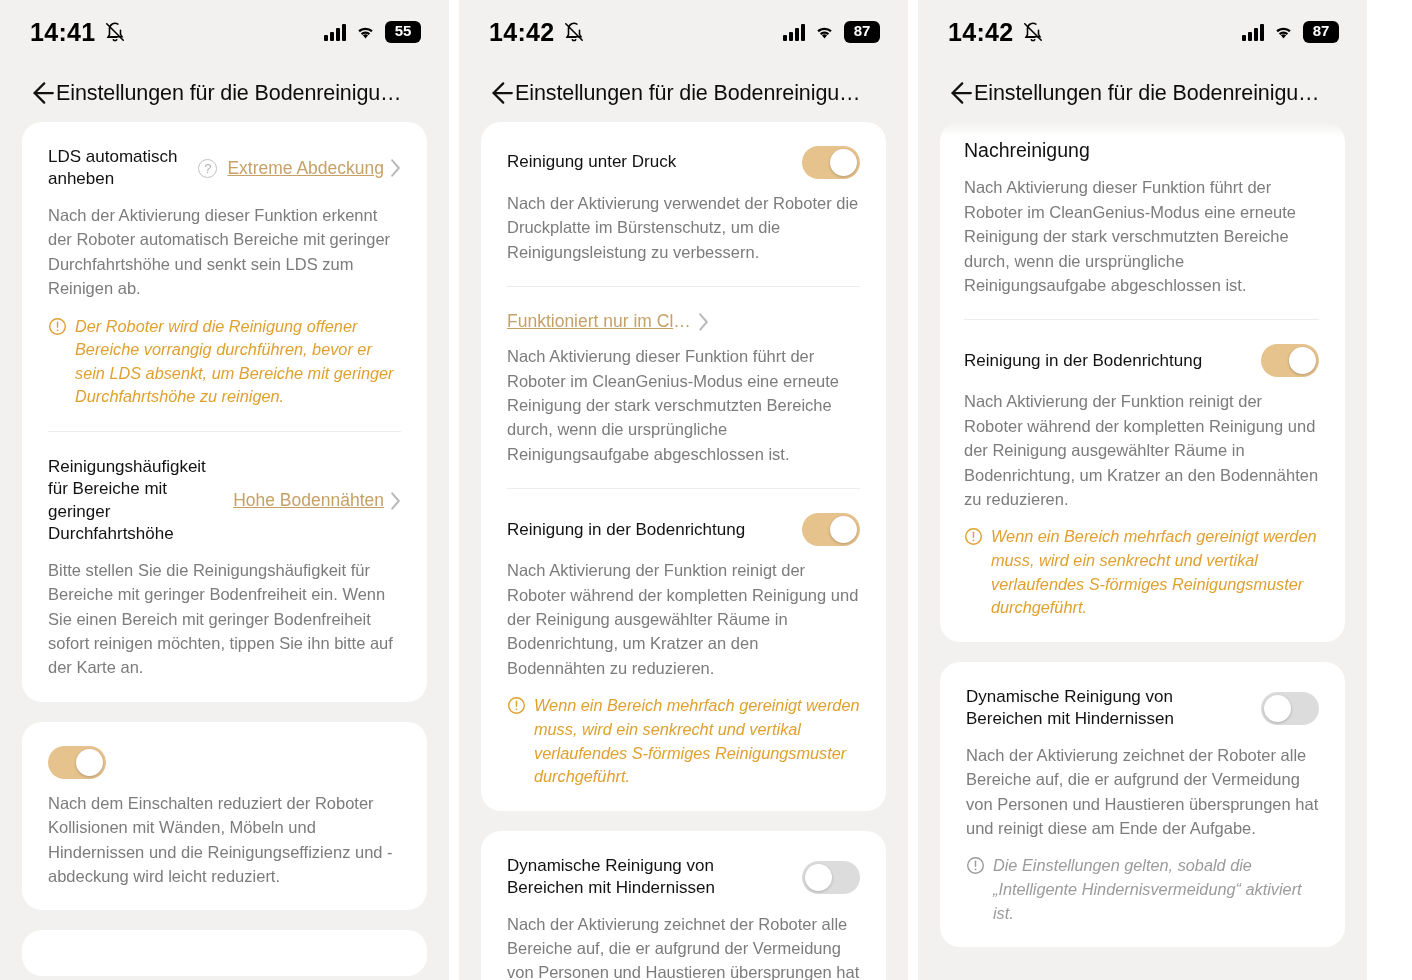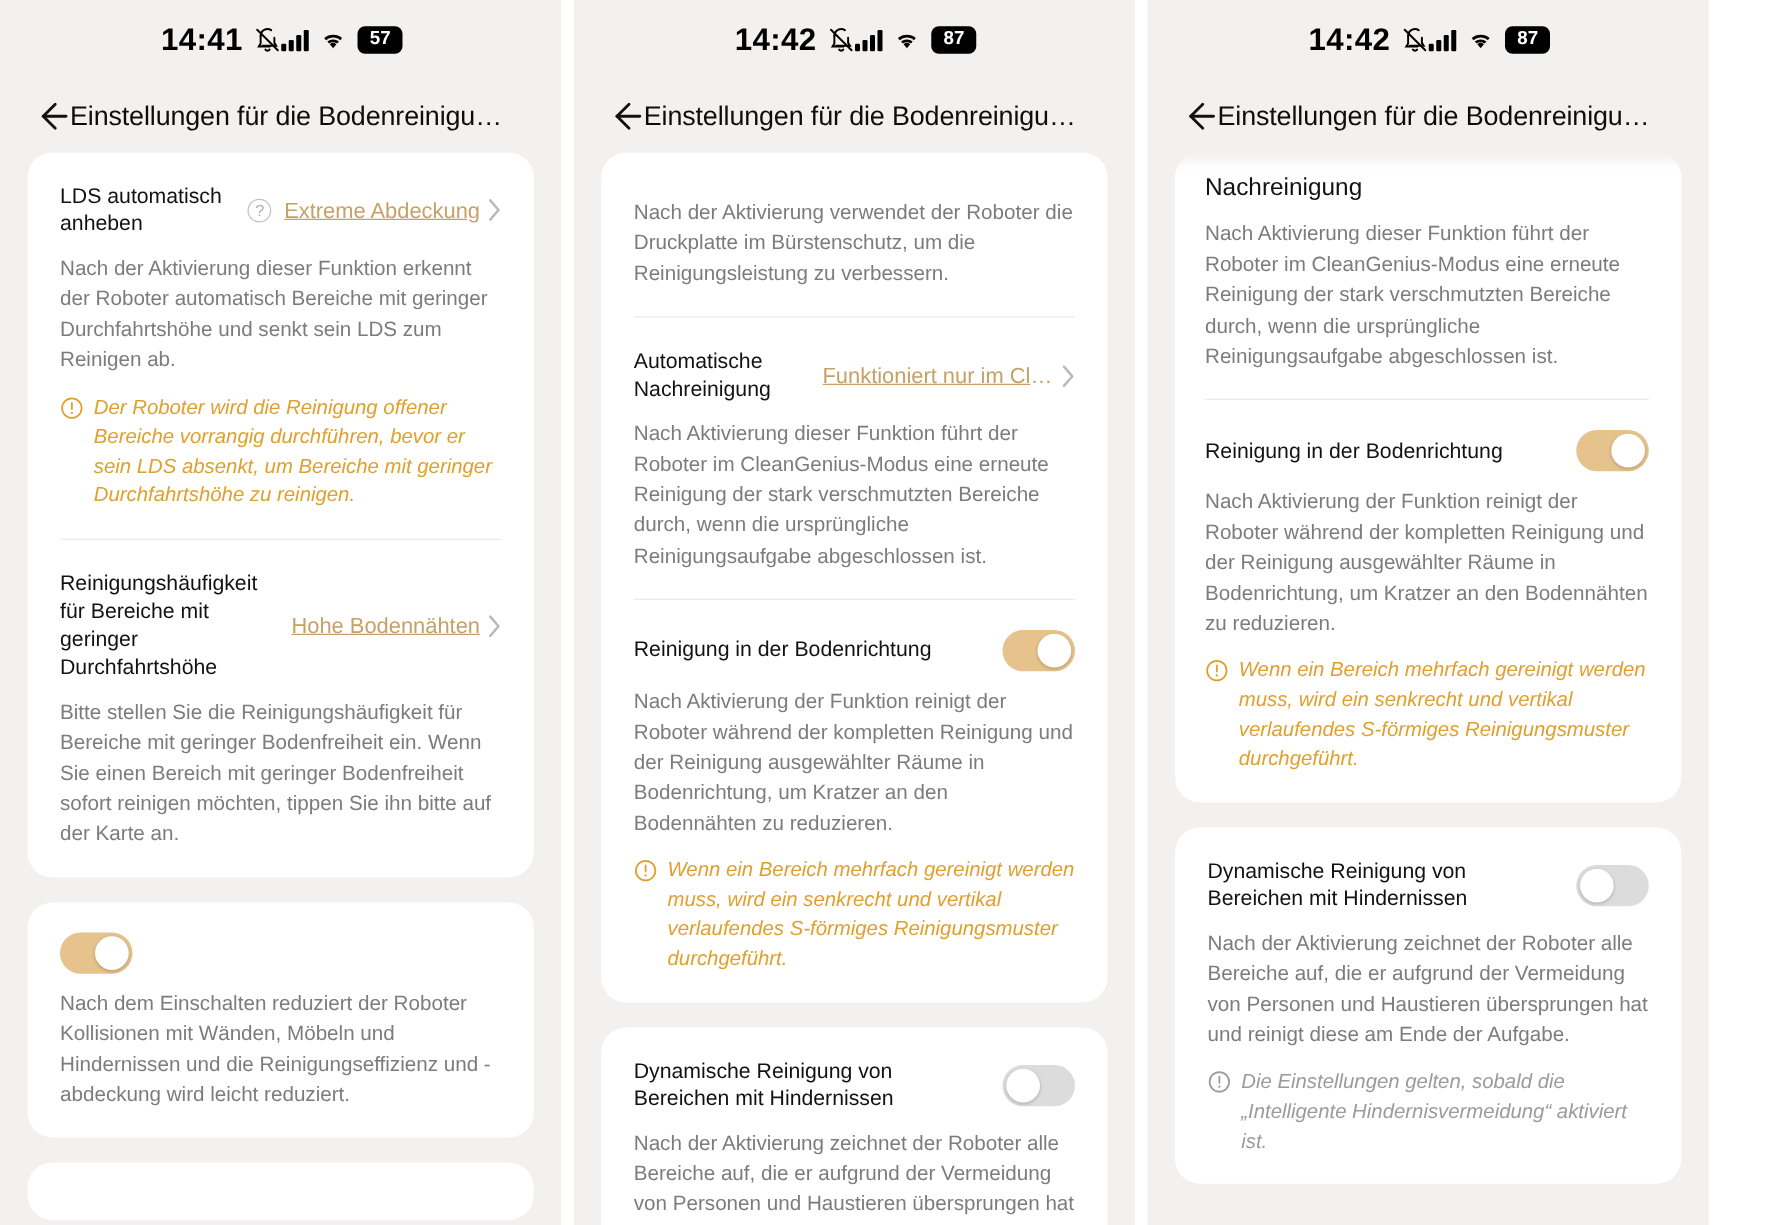--- a/index.html
+++ b/index.html
@@ -23,21 +23,21 @@
     flex: 0 0 449px;
   }
   .phone.p2 { width: 449px; flex: 0 0 449px; }
   .phone.p3 { width: 449px; flex: 0 0 449px; }
 
   
   .statusbar {
     height: 64px;
     display: flex;
     align-items: center;
-    justify-content: center;
+    justify-content: space-between;
     padding: 0 28px 0 30px;
   }
   .status-left {
     display: flex; align-items: center; gap: 9px;
   }
   .clock {
     font-size: 25px; font-weight: bold; color: #000;
     letter-spacing: 0.3px;
   }
   .bell-off { width: 22px; height: 22px; position: relative; }
@@ -207,21 +207,21 @@
             <i></i>
             <i></i>
           </span>
         <span class="wifi">
           <svg width="21" height="16" viewBox="0 0 24 18" fill="#000">
             <path d="M12 16.5l3-3.7a4.6 4.6 0 0 0-6 0z"></path>
             <path d="M12 6.8c2.5 0 4.8.9 6.5 2.4l1.7-2.1A12.2 12.2 0 0 0 12 4.1c-3.1 0-6 1.1-8.2 3l1.7 2.1A9.8 9.8 0 0 1 12 6.8z"></path>
             <path d="M12 11c1.4 0 2.7.5 3.7 1.3l1.6-2A8 8 0 0 0 12 8.5a8 8 0 0 0-5.3 1.8l1.6 2A5.8 5.8 0 0 1 12 11z"></path>
           </svg>
         </span>
-        <span class="battery">57</span>
+        <span class="battery">55</span>
       </div>
     </div>
 
     <div class="appbar">
       <span class="back-arrow">
         <svg width="30" height="30" viewBox="0 0 28 28" fill="none" stroke="#111" stroke-width="2.1" stroke-linecap="round" stroke-linejoin="round">
           <path d="M17 5l-9 9 9 9"></path>
             <path d="M8 14h17"></path>
         </svg>
       </span>
@@ -335,26 +335,31 @@
             <path d="M8 14h17"></path>
         </svg>
       </span>
       <span class="appbar-title">Einstellungen für die Bodenreinigu…</span>
     </div>
 
     <div class="content">
 
       <div class="card">
         <div class="row">
+          <div class="row-head">
+            <span class="row-title">Reinigung unter Druck</span>
+            <span class="toggle on">
+                <span class="knob"></span>
+              </span>
+          </div>
           <div class="desc">Nach der Aktivierung verwendet der Roboter die Druckplatte im Bürstenschutz, um die Reinigungsleistung zu verbessern.</div>
         </div>
 
         <div class="row">
           <div class="row-head">
-            <span class="row-title wrap2">Automatische Nachreinigung</span>
             <div class="value-wrap">
               <span class="value-text">Funktioniert nur im Cle…</span>
               <span class="chev">
                 <svg width="11" height="18" viewBox="0 0 10 16" fill="none" stroke="#b9b9b9" stroke-width="1.8" stroke-linecap="round" stroke-linejoin="round">
                     <path d="M2 1l6 7-6 7"></path>
                   </svg>
               </span>
             </div>
           </div>
           <div class="desc">Nach Aktivierung dieser Funktion führt der Roboter im CleanGenius-Modus eine erneute Reinigung der stark verschmutzten Bereiche durch, wenn die ursprüngliche Reinigungsaufgabe abgeschlossen ist.</div>

